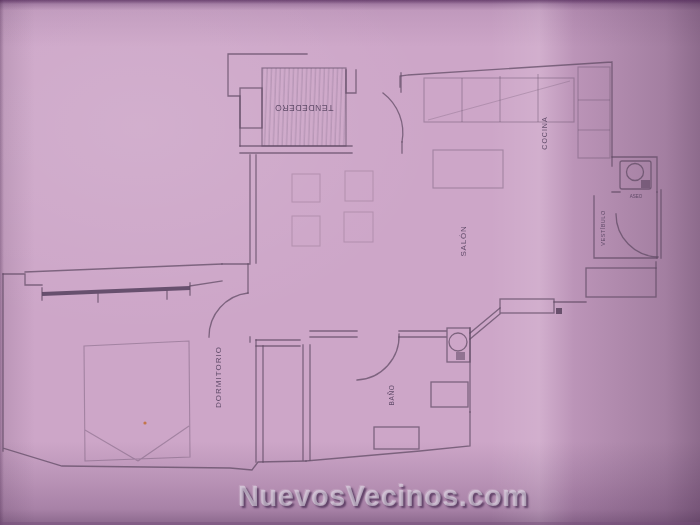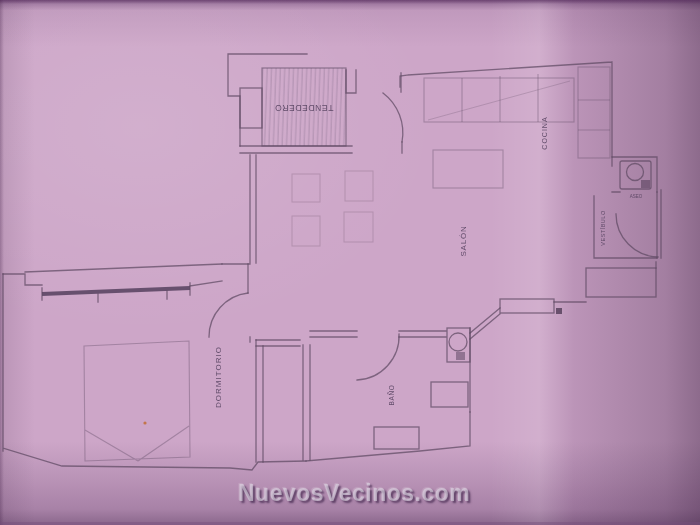--- a/index.html
+++ b/index.html
@@ -23,21 +23,21 @@
       #cda6c8;
   }
   svg.plan{position:absolute;left:0;top:0;filter:blur(0.55px);}
   .w{fill:none;stroke:#5e4a63;stroke-width:1.3;stroke-opacity:0.72;stroke-linecap:square;}
   .thick{fill:none;stroke:#4e3a58;stroke-width:4.2;stroke-opacity:0.8;}
   .furn{fill:none;stroke:#5e4a63;stroke-width:1.1;stroke-opacity:0.38;}
   .faint{fill:none;stroke:#5e4a63;stroke-width:1.0;stroke-opacity:0.25;}
   .lbl{fill:#54415f;fill-opacity:0.88;font-family:"Liberation Sans",sans-serif;}
   .watermark{
     position:absolute;left:238px;top:480px;width:260px;
-    font-size:23px;font-weight:bold;letter-spacing:0.5px;
+    font-size:29px;font-weight:bold;letter-spacing:0.5px;
     color:rgba(222,216,228,0.60);
     text-shadow:2px 2px 2px rgba(70,42,80,0.75), -1px -1px 1px rgba(255,255,255,0.18);
     filter:blur(0.3px);
     user-select:none;
   }
   .edge-top{position:absolute;left:0;top:0;width:700px;height:4px;
     background:linear-gradient(to bottom, rgba(92,50,98,0.65), rgba(92,50,98,0));}
   .edge-left{position:absolute;left:0;top:0;width:4px;height:525px;
     background:linear-gradient(to right, rgba(70,35,75,0.30), rgba(70,35,75,0));}
   .edge-bottom{position:absolute;left:0;bottom:0;width:700px;height:3px;

